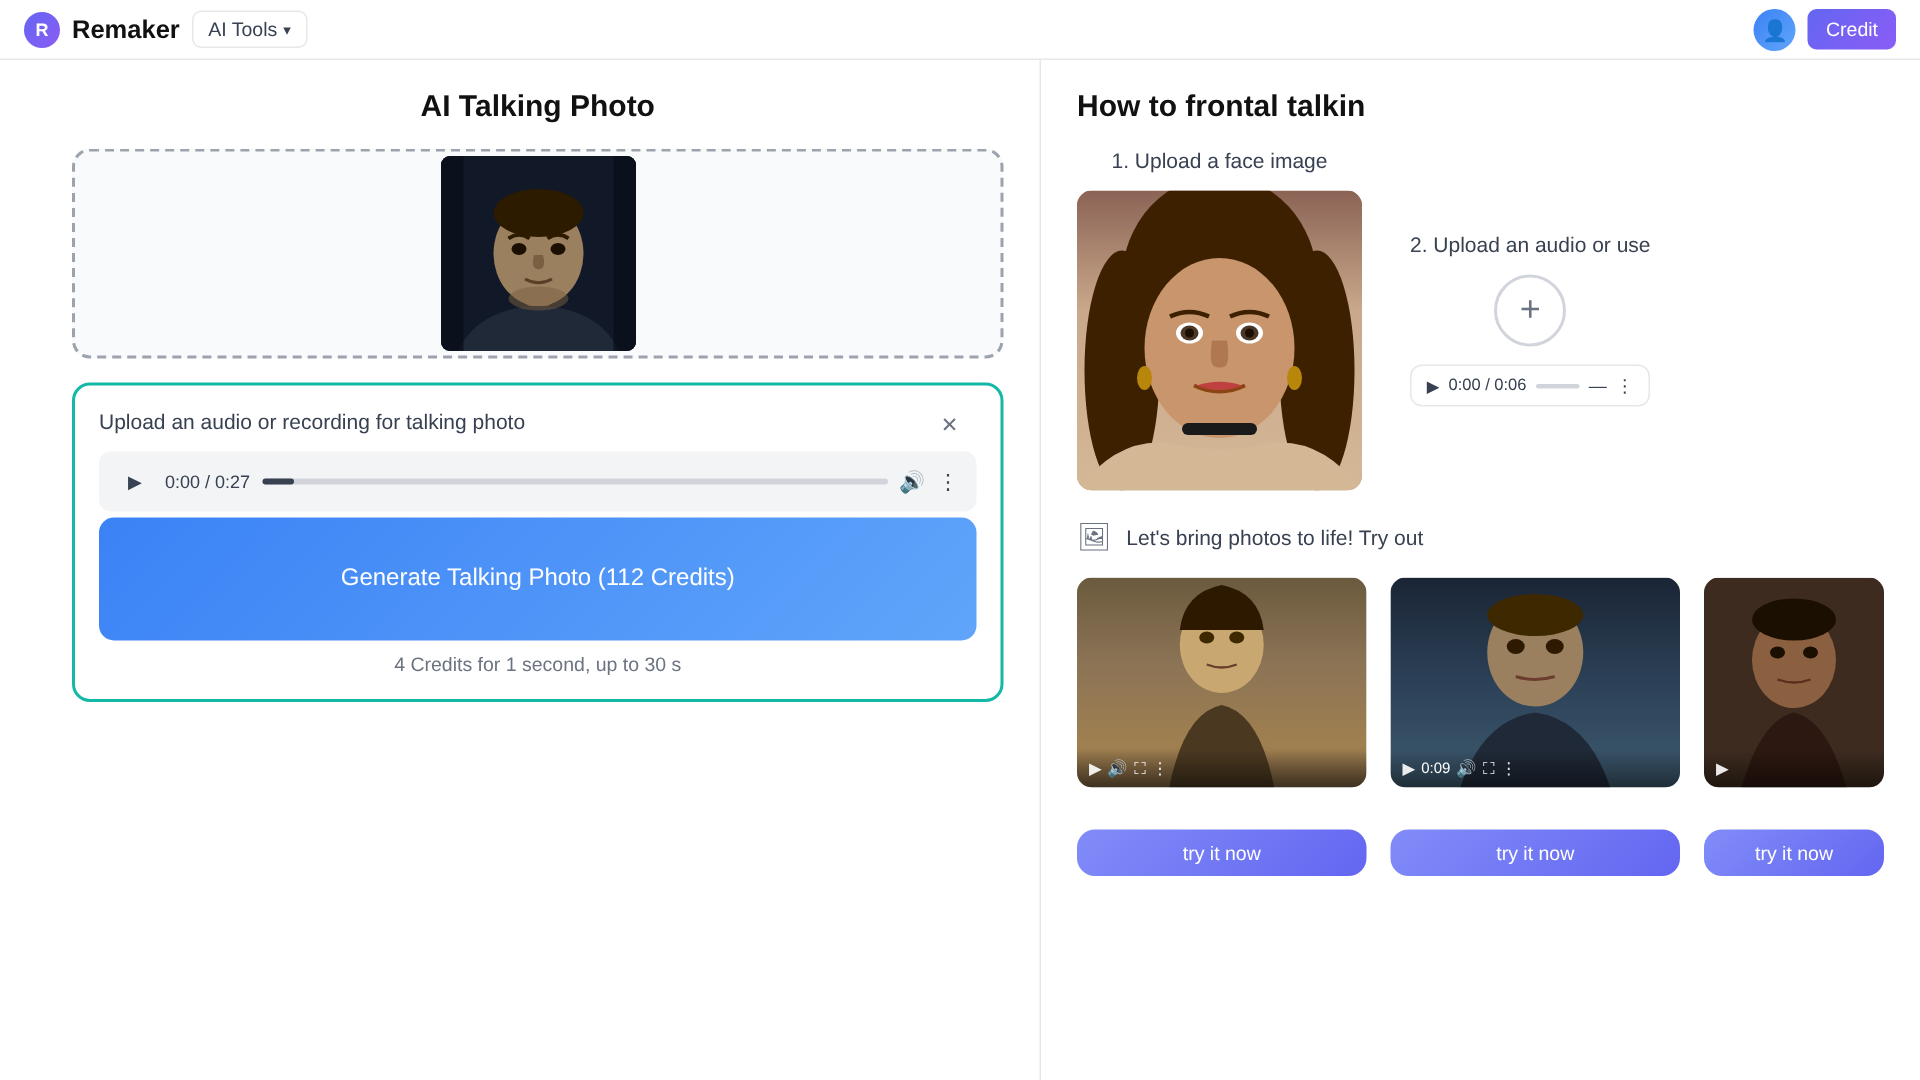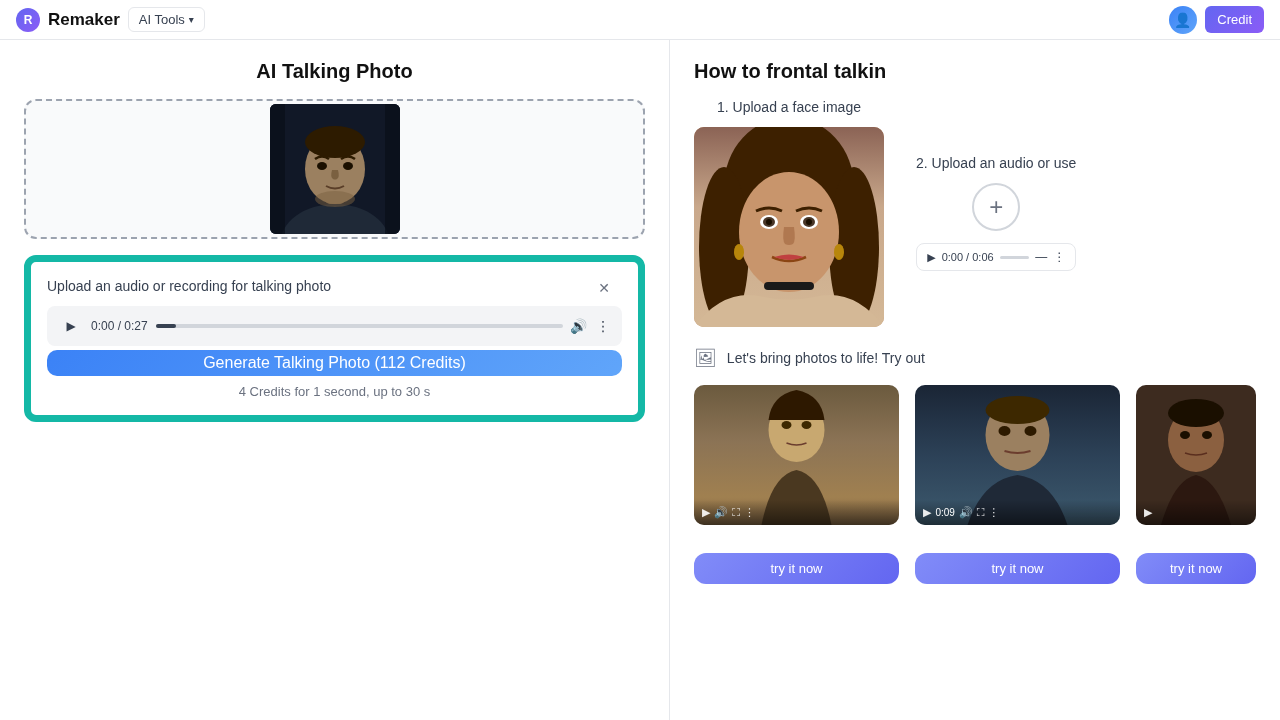--- a/index.html
+++ b/index.html
@@ -92,20 +92,21 @@
       overflow: hidden;
     }
 
     
     .left-panel {
       width: 670px;
       flex-shrink: 0;
       padding: 20px 24px;
       border-right: 1px solid #e5e7eb;
       overflow-y: auto;
+      margin-left: 24px;
     }
     .page-title {
       font-size: 20px;
       font-weight: 600;
       color: #111;
       text-align: center;
       margin-bottom: 16px;
     }
     .upload-label {
       font-size: 14px;
@@ -119,21 +120,21 @@
       display: flex;
       align-items: center;
       justify-content: center;
       margin-bottom: 16px;
       overflow: hidden;
       background: #f9fafb;
     }
 
     
     .audio-upload-area {
-      border: 7px solid #14b8a6;
+      border: 2px solid #14b8a6;
       border-radius: 12px;
       padding: 16px;
       margin-bottom: 16px;
       background: #fff;
     }
     .audio-label {
       font-size: 14px;
       color: #374151;
       margin-bottom: 12px;
     }
@@ -195,21 +196,21 @@
     }
     .more-btn {
       color: #374151;
       font-size: 14px;
       cursor: pointer;
     }
 
     
     .generate-btn {
       width: 100%;
-      padding: 4px;
+      padding: 32px;
       background: linear-gradient(135deg, #3b82f6, #60a5fa);
       color: white;
       border: none;
       border-radius: 10px;
       font-size: 16px;
       font-weight: 500;
       cursor: pointer;
       margin-bottom: 8px;
     }
     .credits-info {

